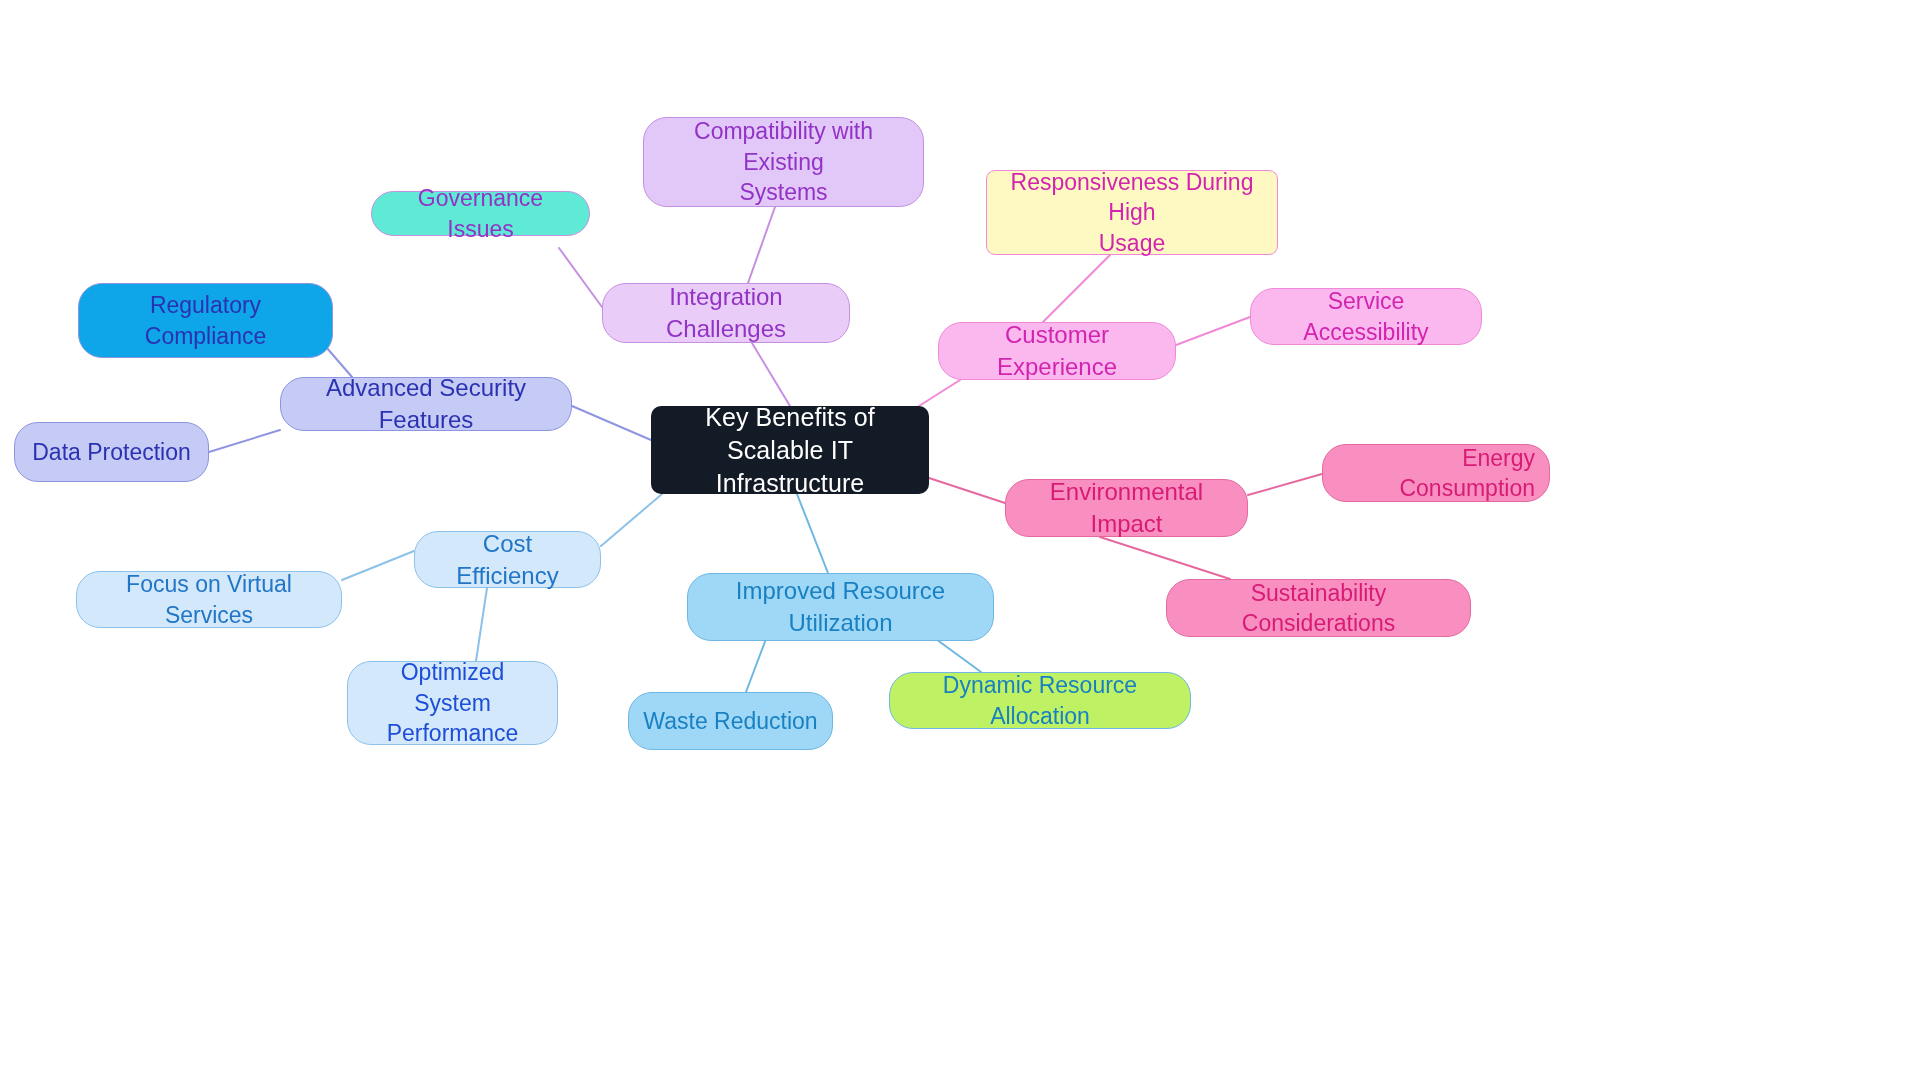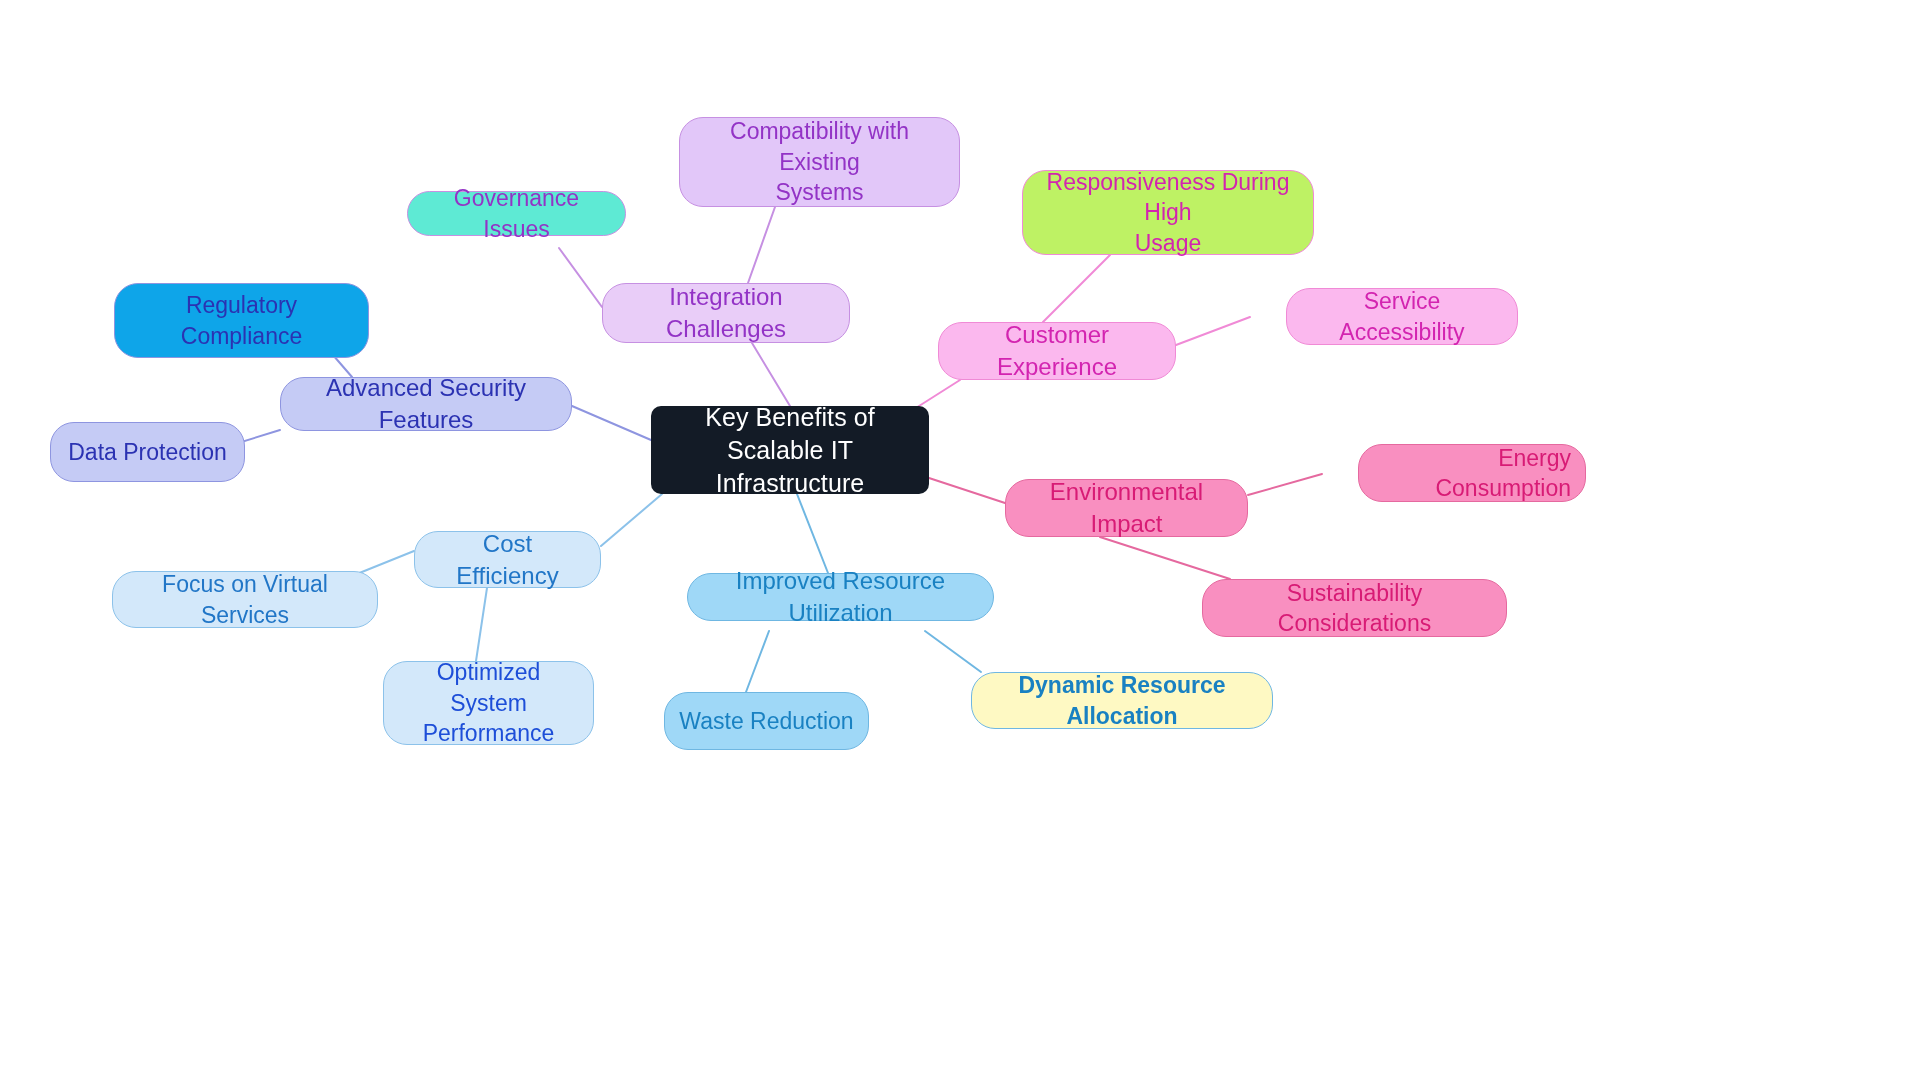--- a/index.html
+++ b/index.html
@@ -45,21 +45,20 @@
     border-radius: 10px;
     border-width: 0;
     font-size: 25px;
     letter-spacing: 0.1px;
   }
   .node.branch {
     font-size: 24px;
   }
   .node.leaf {
     font-size: 23px;
-    margin-left: 36px;
   }
 </style>
 </head>
 <body>
 
 <div id="canvas" style="background: rgb(255, 255, 255);">
   <svg id="edge-layer" viewBox="0 0 1920 1083">
       <line x1="790" y1="406" x2="752" y2="343" stroke="#c690e2" stroke-width="2" stroke-linecap="round"></line>
       <line x1="602" y1="307" x2="559" y2="248" stroke="#c690e2" stroke-width="2" stroke-linecap="round"></line>
       <line x1="748" y1="283" x2="775" y2="207" stroke="#c690e2" stroke-width="2" stroke-linecap="round"></line>
@@ -86,24 +85,24 @@
       <div class="node leaf" style="left: 371px; top: 191px; width: 219px; height: 45px; background: #5eead4; color: rgb(147, 51, 198); border-color: rgb(198, 144, 226); justify-content: center;"><span>Governance Issues</span></div>
       <div class="node leaf" style="left: 643px; top: 117px; width: 281px; height: 90px; background: rgb(226, 199, 249); color: rgb(147, 51, 198); border-color: rgb(198, 144, 226);"><span>Compatibility with Existing
 Systems</span></div>
       <div class="node branch" style="left: 280px; top: 377px; width: 292px; height: 54px; background: rgb(197, 203, 245); color: rgb(43, 50, 178); border-color: rgb(142, 149, 224);"><span>Advanced Security Features</span></div>
       <div class="node leaf" style="left: 78px; top: 283px; width: 255px; height: 75px; background: #0ea5e9; color: rgb(43, 50, 178); border-color: rgb(142, 149, 224);"><span>Regulatory Compliance</span></div>
       <div class="node leaf" style="left: 14px; top: 422px; width: 195px; height: 60px; background: rgb(197, 203, 245); color: rgb(43, 50, 178); border-color: rgb(142, 149, 224);"><span>Data Protection</span></div>
       <div class="node branch" style="left: 414px; top: 531px; width: 187px; height: 57px; background: rgb(211, 232, 250); color: rgb(33, 118, 199); border-color: rgb(140, 194, 234);"><span>Cost Efficiency</span></div>
       <div class="node leaf" style="left: 76px; top: 571px; width: 266px; height: 57px; background: rgb(211, 232, 250); color: rgb(33, 118, 199); border-color: rgb(140, 194, 234);"><span>Focus on Virtual Services</span></div>
       <div class="node leaf" style="left: 347px; top: 661px; width: 211px; height: 84px; background: rgb(211, 232, 250); color: #1d4ed8; border-color: rgb(140, 194, 234);"><span>Optimized System
 Performance</span></div>
-      <div class="node branch" style="left: 687px; top: 573px; width: 307px; height: 48px; background: rgb(159, 216, 247); color: rgb(25, 129, 194); border-color: rgb(111, 183, 226);"><span>Improved Resource Utilization</span></div>
+      <div class="node branch" style="left: 687px; top: 573px; width: 307px; height: 68px; background: rgb(159, 216, 247); color: rgb(25, 129, 194); border-color: rgb(111, 183, 226);"><span>Improved Resource Utilization</span></div>
       <div class="node leaf" style="left: 628px; top: 692px; width: 205px; height: 58px; background: rgb(159, 216, 247); color: rgb(25, 129, 194); border-color: rgb(111, 183, 226);"><span>Waste Reduction</span></div>
-      <div class="node leaf" style="left: 935px; top: 672px; width: 302px; height: 57px; background: #fef9c3; color: rgb(25, 129, 194); border-color: rgb(111, 183, 226); font-weight: bold;"><span>Dynamic Resource Allocation</span></div>
+      <div class="node leaf" style="left: 889px; top: 672px; width: 302px; height: 57px; background: #bef264; color: rgb(25, 129, 194); border-color: rgb(111, 183, 226);"><span>Dynamic Resource Allocation</span></div>
       <div class="node branch" style="left: 938px; top: 322px; width: 238px; height: 58px; background: rgb(251, 184, 238); color: rgb(211, 36, 176); border-color: rgb(240, 138, 214);"><span>Customer Experience</span></div>
-      <div class="node leaf" style="left: 986px; top: 170px; width: 292px; height: 85px; background: #bef264; color: rgb(211, 36, 176); border-color: rgb(240, 138, 214);"><span>Responsiveness During High
+      <div class="node leaf" style="left: 986px; top: 170px; width: 292px; height: 85px; background: #fef9c3; color: rgb(211, 36, 176); border-color: rgb(240, 138, 214); border-radius: 9px;"><span>Responsiveness During High
 Usage</span></div>
       <div class="node leaf" style="left: 1250px; top: 288px; width: 232px; height: 57px; background: rgb(251, 184, 238); color: rgb(211, 36, 176); border-color: rgb(240, 138, 214);"><span>Service Accessibility</span></div>
       <div class="node branch" style="left: 1005px; top: 479px; width: 243px; height: 58px; background: rgb(249, 143, 192); color: rgb(216, 27, 117); border-color: rgb(229, 105, 159);"><span>Environmental Impact</span></div>
       <div class="node leaf" style="left: 1322px; top: 444px; width: 228px; height: 58px; background: rgb(249, 143, 192); color: rgb(216, 27, 117); border-color: rgb(229, 105, 159); text-align: right;"><span>Energy Consumption</span></div>
       <div class="node leaf" style="left: 1166px; top: 579px; width: 305px; height: 58px; background: rgb(249, 143, 192); color: rgb(216, 27, 117); border-color: rgb(229, 105, 159);"><span>Sustainability Considerations</span></div>
     </div>
 </div>
 
 </body></html>

